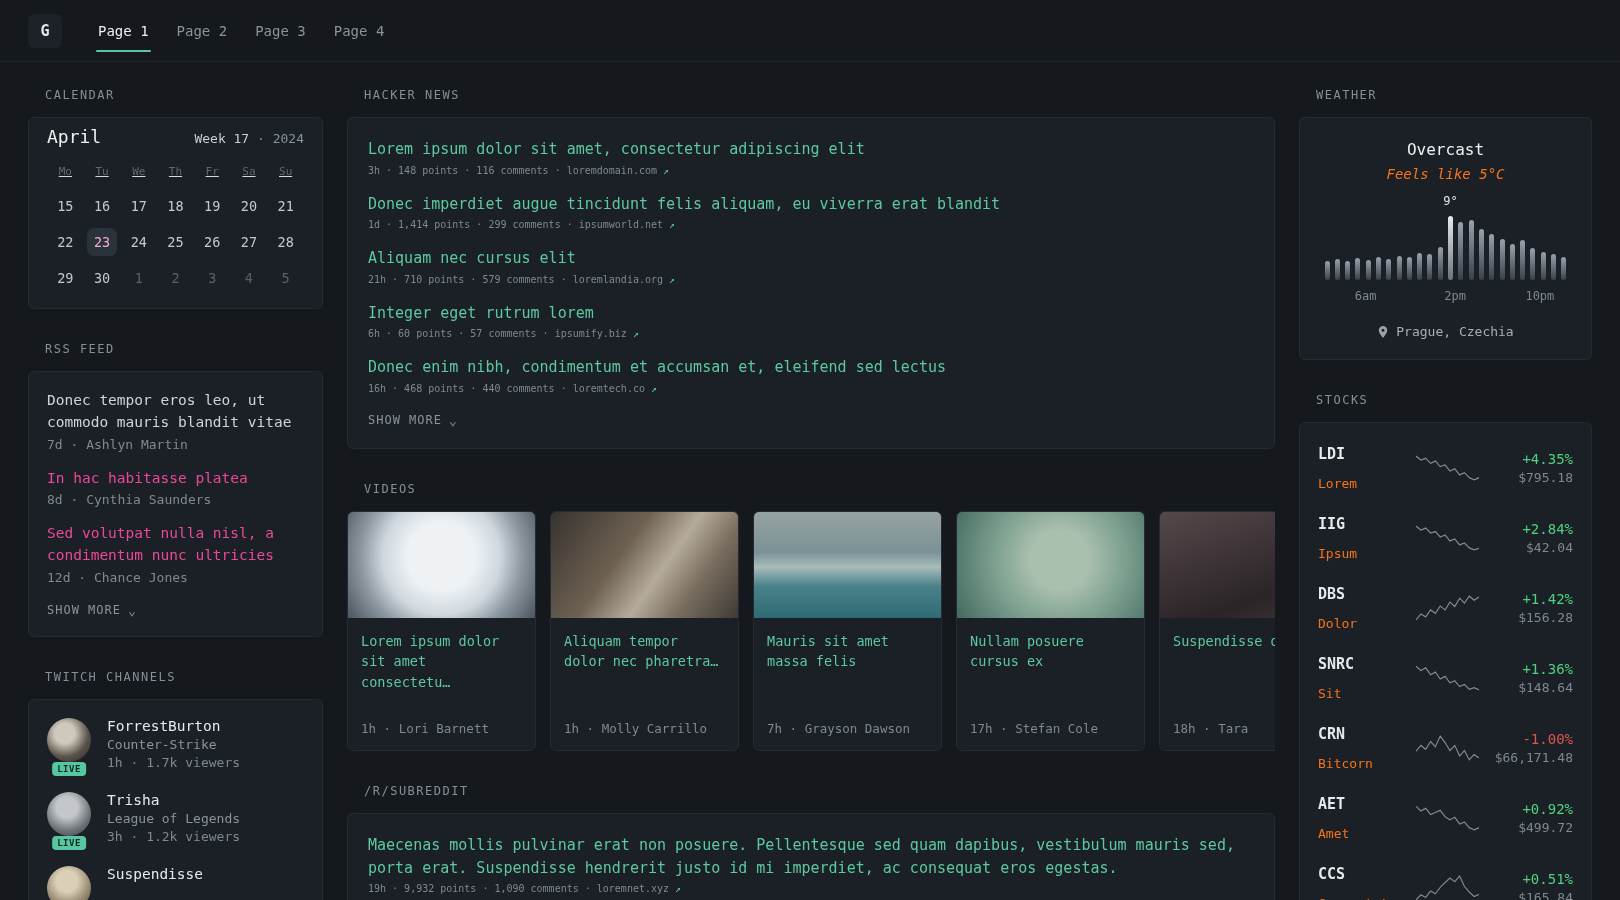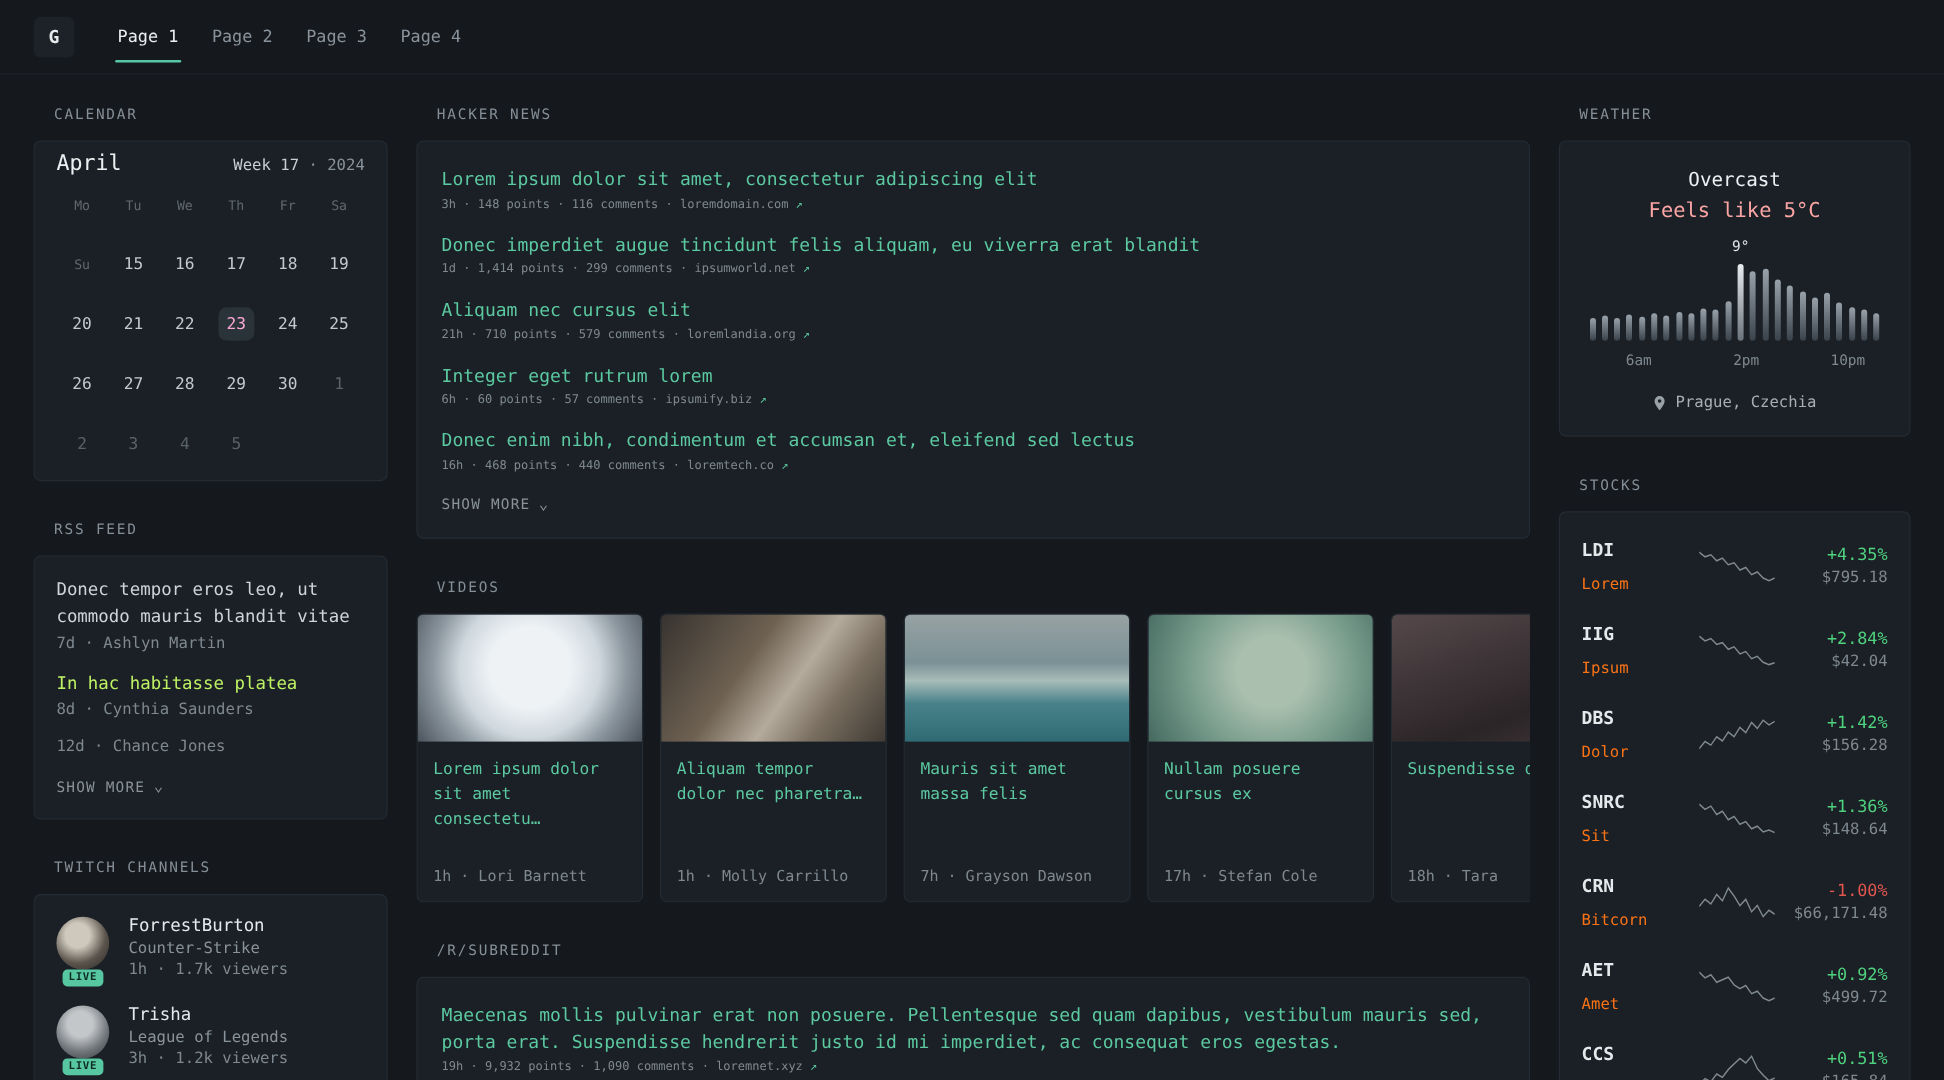--- a/index.html
+++ b/index.html
@@ -24,31 +24,31 @@
   .col-right { width:293px; flex:none; }
   .section { margin-bottom:33px; }
   .section-title { font-size:12px; letter-spacing:1.5px; color:#858f97; margin:0 0 15px 17px; font-weight:normal; }
   .card { background:#1a2026; border:1px solid #242b32; border-radius:6px; }
   
   .cal { padding:8px 18px 16px; }
   .cal-head { display:flex; justify-content:space-between; align-items:baseline; margin-bottom:12px; }
   .cal-month { font-size:18px; color:#edf0f2; }
   .cal-meta { font-size:13px; color:#c9ced3; }
   .cal-meta .dim { color:#8a939b; }
-  .cal-grid { display:grid; grid-template-columns:repeat(6,1fr); row-gap:22px; text-align:center; align-items:center; }
+  .cal-grid { display:grid; grid-template-columns:repeat(7,1fr); row-gap:8px; text-align:center; align-items:center;text-decoration:underline; }
   .cal-dow { font-size:11px; color:#5f686f; padding:6px 0; }
   .cal-day { font-size:13.5px; color:#c3c9ce; }
   .cal-day span { display:inline-block; width:30px; padding:6px 0; border-radius:7px; }
   .cal-day.muted { color:#5a6269; }
   .cal-day.selected span { background:#2a323a; color:#f9a8d4; }
   
   .rss { padding:18px; }
   .rss-item { margin-bottom:16px; }
   .rss-title { font-size:14.5px; line-height:1.5; color:#cfd4d8; cursor:pointer; }
-  .rss-item.accent .rss-title { color:#bef264; }
+  .rss-item.accent .rss-title { color:#ec4899; }
   .rss-meta { font-size:13px; color:#7f8890; margin-top:3px; }
   .show-more { font-size:12px; color:#8a939b; letter-spacing:1px; display:inline-flex; gap:7px; align-items:center; cursor:pointer; margin-top:2px; }
   .show-more .chev { font-size:13px; }
   
   .tw { padding:18px 18px 6px; }
   .tw-row { display:flex; gap:16px; margin-bottom:22px; cursor:pointer; }
   .tw-avatar-wrap { position:relative; flex:none; width:44px; }
   .tw-avatar { width:44px; height:44px; border-radius:50%; background:#3a4045; }
   .tw-live { position:absolute; left:50%; transform:translateX(-50%); bottom:-6px; background:#57c7a2; color:#0e2a22;
              font-size:9px; font-weight:bold; letter-spacing:0.5px; padding:2px 5px; border-radius:4px; }
@@ -65,21 +65,21 @@
   .videos-row { display:flex; gap:14px; overflow:hidden; }
   .video-card { width:189px; flex:none; background:#1a2026; border:1px solid #242b32; border-radius:6px; overflow:hidden;
                 display:flex; flex-direction:column; cursor:pointer; }
   .video-thumb { height:106px; background:#333; flex:none; }
   .video-body { padding:13px 13px 14px; display:flex; flex-direction:column; gap:28px; flex:1; }
   .video-title { font-size:13.5px; line-height:1.55; color:#5cc9a0; }
   .video-meta { font-size:12.5px; color:#7f8890; margin-top:auto; }
   
   .weather { padding:22px 22px 20px; text-align:center; }
   .w-cond { font-size:16px; color:#eef1f3; }
-  .w-feels { font-size:17px; color:#fca5a5; margin-top:7px; }
+  .w-feels { font-size:14px; color:#f97316; margin-top:7px;font-style:italic; }
   .w-chart-wrap { width:242px; margin:30px auto 0; }
   .w-chart { position:relative; height:68px; display:flex; align-items:flex-end; justify-content:space-between; }
   .w-col { position:relative; width:5px; display:flex; align-items:flex-end; height:100%; }
   .w-bar { width:5px; border-radius:3px; background:linear-gradient(180deg,#99a2aa,#39414a); }
   .w-bar.current { background:linear-gradient(180deg,#e9edf0,#6a737c); }
   .w-temp { position:absolute; left:50%; transform:translateX(-50%); font-size:12px; color:#e3e7ea; white-space:nowrap; }
   .w-times { position:relative; height:15px; margin-top:9px; }
   .w-time { position:absolute; transform:translateX(-50%); font-size:12px; color:#7f8890; top:0; }
   .w-loc { display:flex; gap:7px; justify-content:center; align-items:center; margin-top:20px; color:#a7aeb5; font-size:13px; }
   
@@ -157,20 +157,21 @@
       <div class="card rss">
         <div class="rss-item">
           <div class="rss-title">Donec tempor eros leo, ut commodo mauris blandit vitae</div>
           <div class="rss-meta">7d · Ashlyn Martin</div>
         </div>
         <div class="rss-item accent">
           <div class="rss-title">In hac habitasse platea</div>
           <div class="rss-meta">8d · Cynthia Saunders</div>
         </div>
         <div class="rss-item accent">
+          <div class="rss-title">Sed volutpat nulla nisl, a condimentum nunc ultricies</div>
           <div class="rss-meta">12d · Chance Jones</div>
         </div>
         <div class="show-more">
           <span>SHOW MORE</span>
           <span class="chev">⌄</span>
         </div>
       </div>
     </section>
 
     <section class="section">

